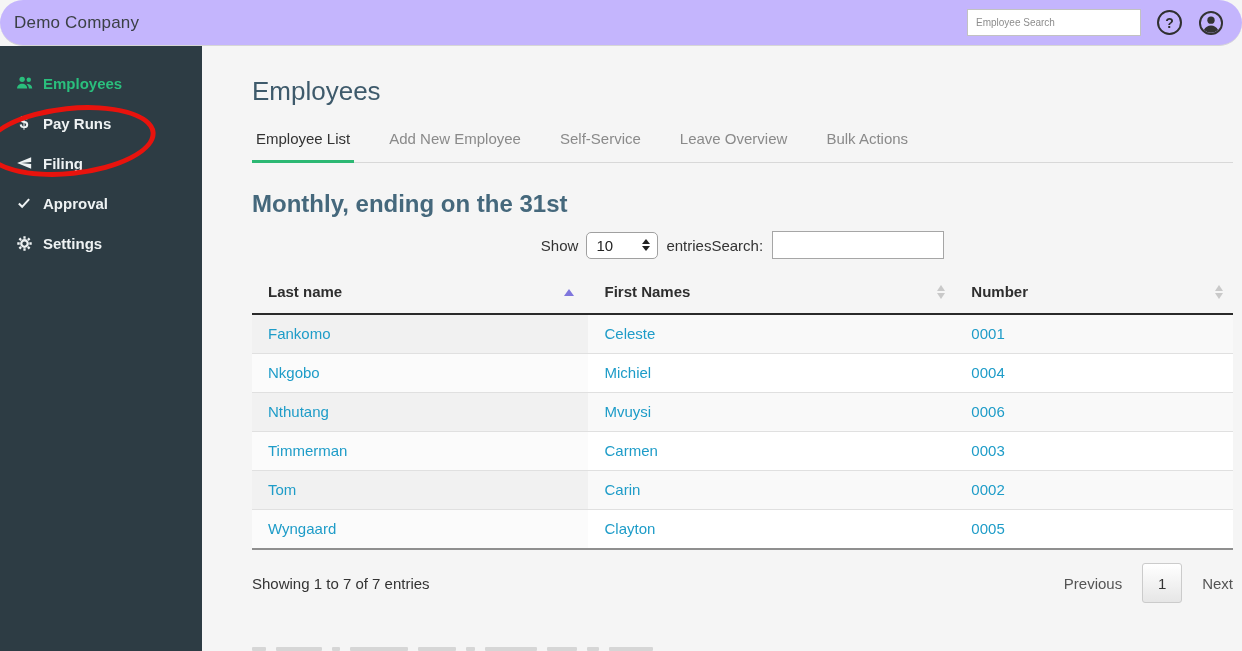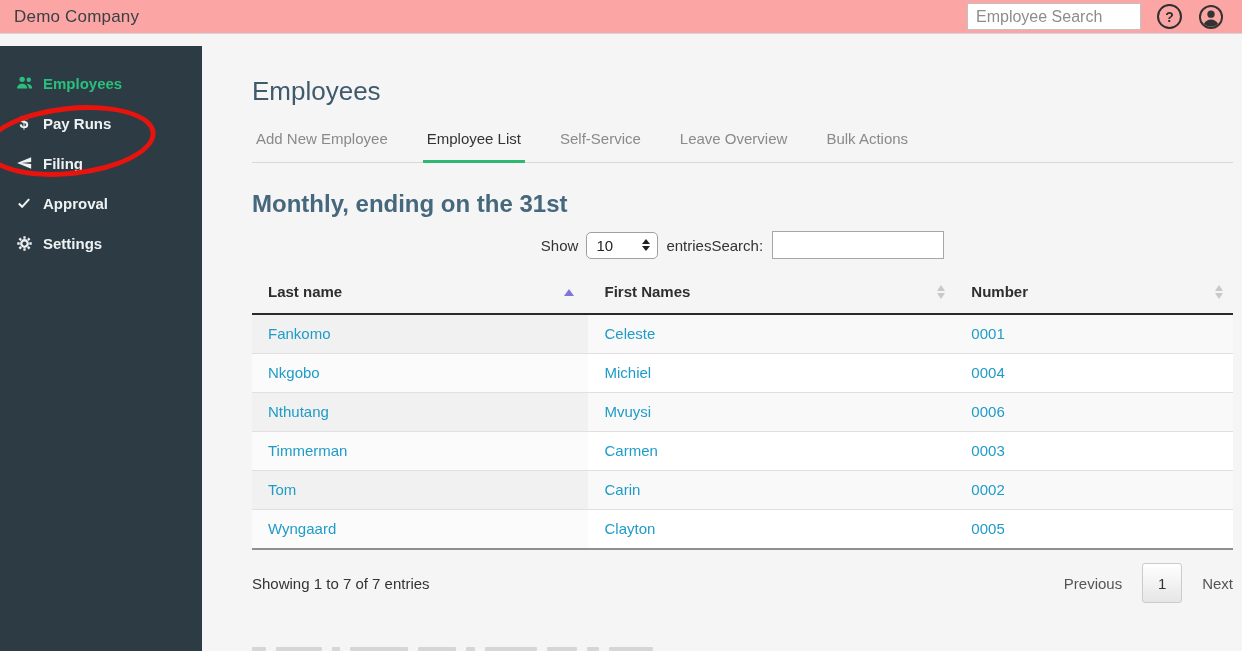--- a/index.html
+++ b/index.html
@@ -5,30 +5,30 @@
   * { margin:0; padding:0; box-sizing:border-box; }
   html,body { background:#e8e8e8; }
   body { font-family:"Liberation Sans", sans-serif; }
   .screen {
     position:relative; width:1242px; height:651px; background:#f5f5f5;
     overflow:hidden; margin:0 auto;
   }
 
   
   .topbar {
-    position:absolute; top:0; left:0; width:1242px; height:34px;
-    background:#fca5a5; border-bottom:1px solid #d6d6d6;
+    position:absolute; top:0; left:0; width:1242px; height:46px;
+    background:#c4b5fd; border-bottom:1px solid #d6d6d6;
     display:flex; align-items:center; justify-content:space-between;
-    padding:0 18px 0 14px; z-index:5;
+    padding:0 18px 0 14px; z-index:5;border-radius:23px;
   }
   .brand { font-size:17px; color:#3b4045; letter-spacing:.2px; }
   .topbar-right { display:flex; align-items:center; gap:16px; }
   .topbar-search {
     width:174px; height:27px; border:1px solid #c2c2c2; background:#fff;
-    font-family:"Liberation Sans", sans-serif; font-size:16px; color:#333;
+    font-family:"Liberation Sans", sans-serif; font-size:10px; color:#333;
     padding:0 8px; outline:none;
   }
   .topbar-search::placeholder { color:#8d8d8d; opacity:1; }
   .help-circle {
     width:25px; height:25px; border:2px solid #2f2f2f; border-radius:50%;
     display:flex; align-items:center; justify-content:center;
     font-size:14px; font-weight:bold; color:#2f2f2f; cursor:pointer;
   }
   .avatar-svg { display:block; cursor:pointer; }
 
@@ -200,22 +200,22 @@
       <span class="lbl">Settings</span>
     </div>
   </aside>
 
   <div class="annotation-ellipse"></div>
 
   <main class="main">
     <h1 class="page-title">Employees</h1>
 
     <nav class="tabs">
+      <a class="tab active">Employee List</a>
       <a class="tab">Add New Employee</a>
-      <a class="tab active">Employee List</a>
       <a class="tab">Self-Service</a>
       <a class="tab">Leave Overview</a>
       <a class="tab">Bulk Actions</a>
     </nav>
 
     <h2 class="section-title">Monthly, ending on the 31st</h2>
 
     <div class="controls">
       <div class="controls-left">
         <span>Show</span>

